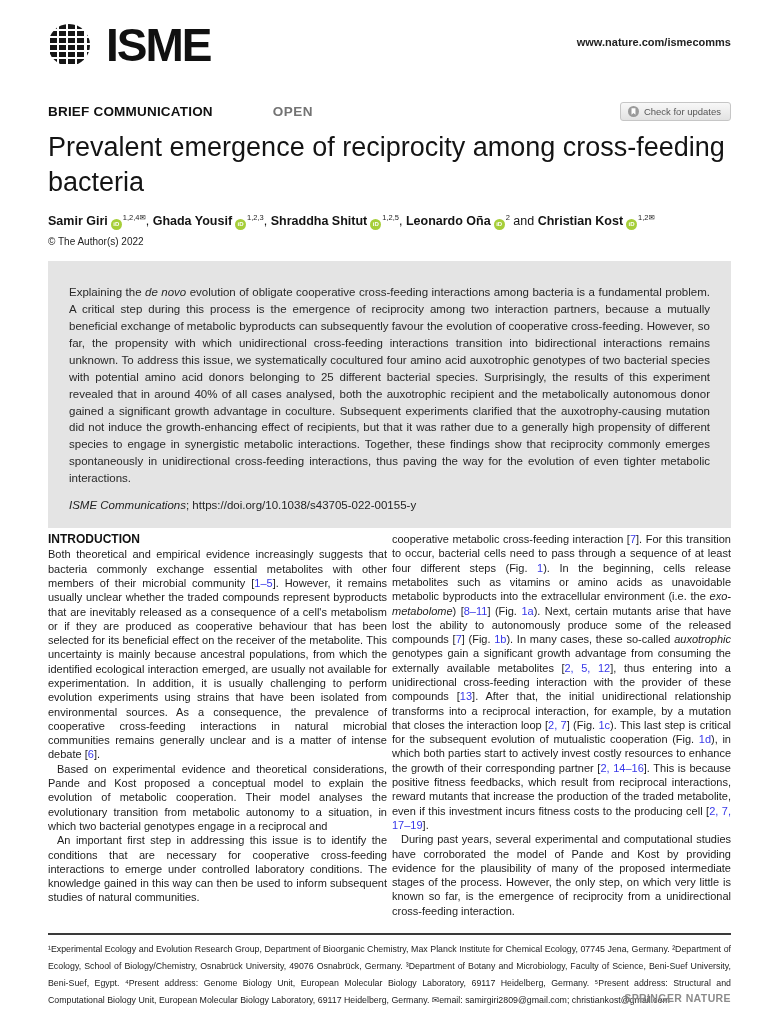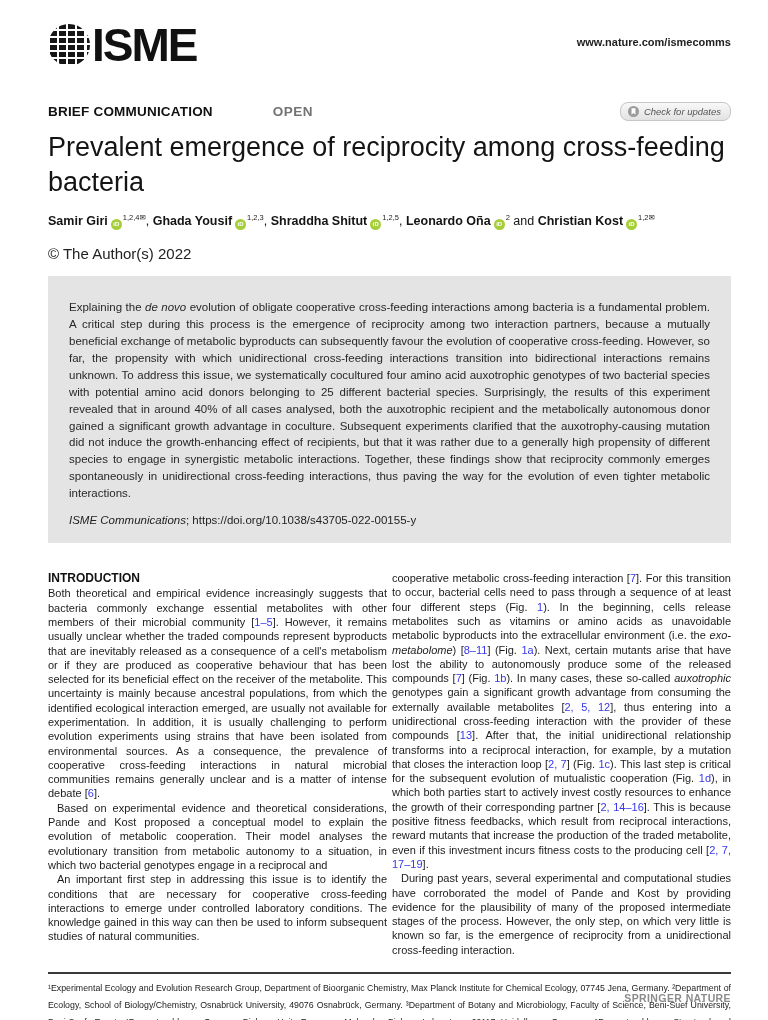--- a/index.html
+++ b/index.html
@@ -8,67 +8,67 @@
     width:768px; height:1020px;
     font-family:"Liberation Sans", sans-serif;
     color:#1a1a1a;
     position:relative;
     overflow:hidden;
   }
   .page { padding:0 37px 0 48px; height:1020px; position:relative; }
 
   
   .header { display:flex; align-items:flex-start; padding-top:24px; }
-  .logo { display:flex; align-items:flex-end; gap:2px; }
+  .logo { display:flex; align-items:flex-end; gap:16px; }
   .globe {
     width:42px; height:42px; border-radius:50%;
     background:
       repeating-linear-gradient(0deg, #ffffff 0 2px, transparent 2px 7px),
       repeating-linear-gradient(90deg, #ffffff 0 2.5px, #161616 2.5px 9px);
   }
   .logo-text { font-size:46px; font-weight:800; letter-spacing:-2px; color:#111; line-height:42px; }
   .site-url { margin-left:auto; font-size:11px; font-weight:700; color:#222; padding-top:12px; }
 
   
   .type-row { display:flex; align-items:center; margin-top:36px;gap:24px; }
   .type-label { font-size:13.5px; font-weight:700; letter-spacing:0.2px; color:#111; }
   .open-label { font-size:13.5px; font-weight:700; letter-spacing:0.5px; color:#737373; margin-left:36px; }
   .check-badge {
     margin-left:auto;
     display:flex; align-items:center; gap:5px;
     background:linear-gradient(#f8f8f8,#e2e2e2);
-    border:1px solid #c6c6c6; border-radius:8px;
+    border:1px solid #c6c6c6; border-radius:3px;
     padding:3px 9px 3px 7px;
-    font-size:9.5px; color:#555;font-style:italic;
+    font-size:9.5px; color:#555;
   }
   .crossmark { width:11px; height:11px; flex:0 0 auto; }
 
   
   .title { font-size:27px; line-height:35px; font-weight:500; color:#141414; margin-top:9px; }
   .authors { margin-top:13px; font-size:12.5px; color:#141414; }
   .authors .author-name { font-weight:700; }
   .orcid {
     display:inline-block; width:11px; height:11px; border-radius:50%;
     background:#a6ce39; color:#fff; font-size:6px; font-weight:700;
     text-align:center; line-height:11px; vertical-align:-1px; margin:0 1px 0 3px;
   }
   .authors sup { font-size:7.5px; color:#222; }
-  .copyright { margin-top:15px; font-size:15px; color:#222; }
+  .copyright { margin-top:6px; font-size:10px; color:#222; }
 
   
   .abstract {
     margin-top:14px; background:#e4e4e4;
     padding:23px 21px 17px 21px;
   }
   .abstract-text { font-size:11.5px; line-height:16.9px; text-align:justify; color:#282828; }
   .doi-row { margin-top:12px; font-size:11.5px; color:#232323; }
   .doi-row .jname { font-style:italic; }
 
   
-  .columns { display:flex; gap:5px; margin-top:28px; }
+  .columns { display:flex; gap:5px; margin-top:4px; }
   .col { flex:1 1 0; font-size:11px; line-height:14.3px; text-align:justify; color:#1c1c1c; }
   .intro-heading { font-size:12px; font-weight:700; color:#111; margin-bottom:1px; }
   .body-p { text-align:justify; }
   .body-p.indent { text-indent:9px; }
   .cite { color:#3737e8; }
   em { font-style:italic; }
 
   
   .divider { border:none; border-top:2px solid #3a3a3a; margin-top:15px; }
   .affils { margin-top:6px; font-size:8.8px; line-height:17px; text-align:justify; color:#222; }

